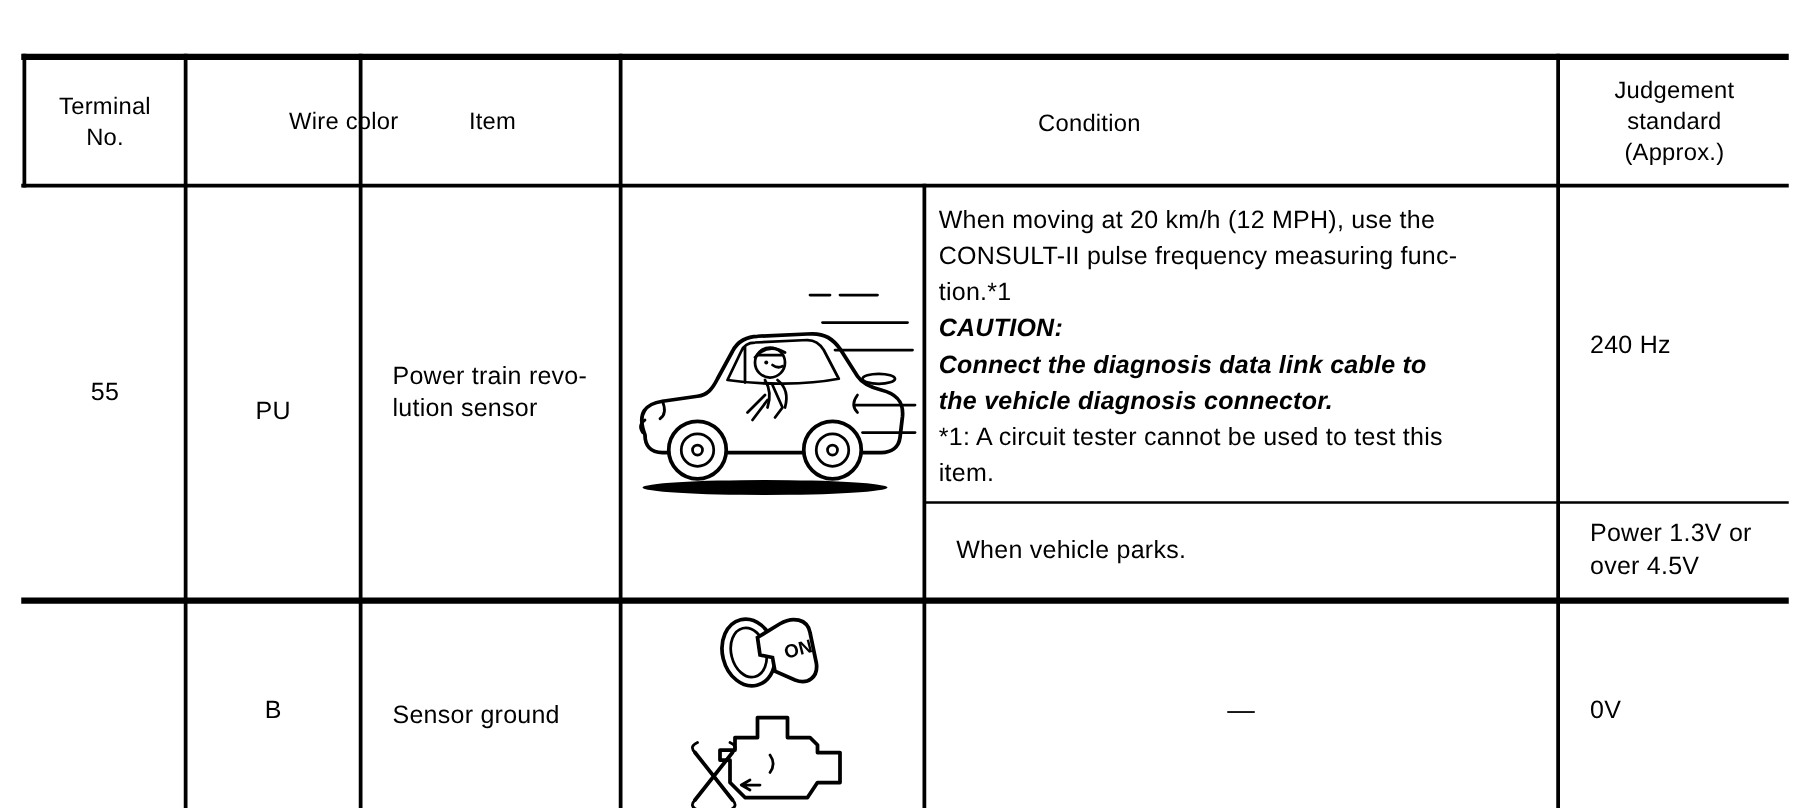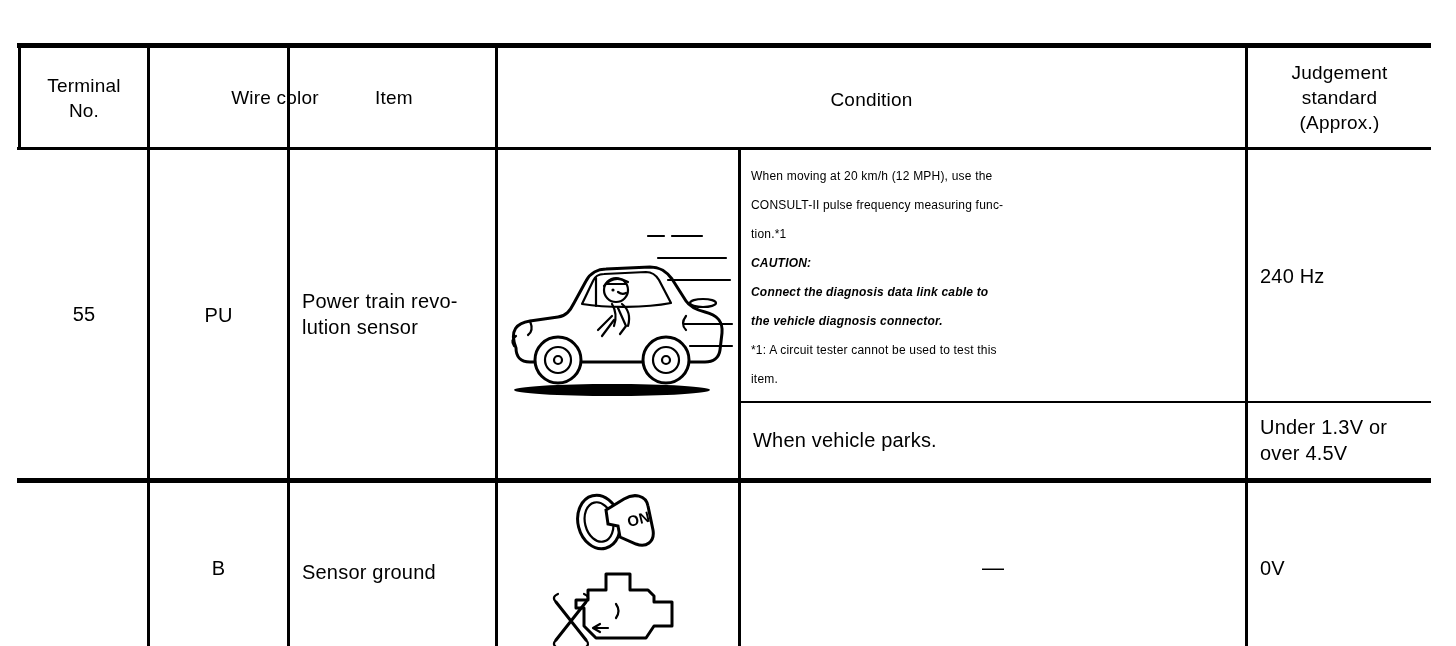--- a/index.html
+++ b/index.html
@@ -26,33 +26,33 @@
     display: flex;
     align-items: center;
     justify-content: center;
     font-size: 20px;
     letter-spacing: 0.2px;
     line-height: 26px;
     color: #000;
   }
   .cell.left {
     justify-content: flex-start;
-    padding-left: 12px;
+    padding-left: 24px;
     box-sizing: border-box;
   }
   .cell.top-left {
     justify-content: flex-start;
     align-items: flex-start;
     padding: 10px 6px 0 10px;
     box-sizing: border-box;
   }
   .pre { white-space: pre-line; }
   .center-text { text-align: center; }
   .hdr { font-size: 19px; line-height: 25px; }
-  .cond-block { line-height: 29px; font-size: 12px; }
+  .cond-block { line-height: 29px; font-size: 20px; }
   .cond-block .bold { font-weight: bold; font-style: italic; }
   .dash { font-size: 22px; }
   .illus { display: flex; flex-direction: column; align-items: center; justify-content: center; gap: 10px; }
   svg { display: block; }
   svg .s  { fill: none; stroke: #000; stroke-width: 3; stroke-linecap: round; stroke-linejoin: round; }
   svg .s2 { fill: none; stroke: #000; stroke-width: 2.2; stroke-linecap: round; stroke-linejoin: round; }
   svg .sw { fill: #fff; stroke: #000; stroke-width: 3; }
   svg .fb { fill: #000; stroke: none; }
   svg text { font-family: "Liberation Sans", sans-serif; }
 </style>
@@ -77,21 +77,21 @@
   <div class="cell hdr pre center-text" style="left:21px;top:13px;width:126px;height:99px;">Terminal
 No.</div>
   <div class="cell hdr" style="left:150px;top:13px;width:160px;height:99px;padding-left:45px;">Wire color</div>
   <div class="cell hdr" style="left:290px;top:13px;width:208px;height:99px;">Item</div>
   <div class="cell hdr" style="left:498px;top:13px;width:747px;height:102px;">Condition</div>
   <div class="cell hdr pre center-text" style="left:1248px;top:13px;width:183px;height:99px;">Judgement
 standard
 (Approx.)</div>
 
   <div class="cell" style="left:21px;top:115px;width:126px;height:328px;">55</div>
-  <div class="cell" style="left:150px;top:116px;width:137px;height:328px;">PU</div>
+  <div class="cell" style="left:150px;top:130px;width:137px;height:328px;">PU</div>
   <div class="cell left pre" style="left:290px;top:115px;width:205px;height:328px;">Power train revo-
 lution sensor</div>
 
   <div class="cell illus" style="left:498px;top:115px;width:240px;height:328px;">
     <svg width="236" height="180" viewBox="0 0 236 180" aria-hidden="true">
 
       <path class="s2" d="M148 12 h16 m8 0 h30"></path>
       <path class="s2" d="M158 34 h68"></path>
       <path class="s2" d="M168 56 h62"></path>
       <ellipse class="s2" cx="203" cy="79" rx="13" ry="4"></ellipse>
@@ -135,21 +135,21 @@
       <div class="bold">CAUTION:</div>
       <div class="pre bold">Connect the diagnosis data link cable to
 the vehicle diagnosis connector.</div>
       <div class="pre">*1: A circuit tester cannot be used to test this
 item.</div>
     </div>
   </div>
   <div class="cell left" style="left:1248px;top:117px;width:183px;height:247px;">240 Hz</div>
 
   <div class="cell left" style="left:741px;top:368px;width:504px;height:73px;">When vehicle parks.</div>
-  <div class="cell left pre" style="left:1248px;top:368px;width:183px;height:73px;">Under 1.3V or
+  <div class="cell left pre" style="left:1248px;top:368px;width:183px;height:73px;">Power 1.3V or
 over 4.5V</div>
 
   <div class="cell" style="left:150px;top:448px;width:137px;height:170px;">B</div>
   <div class="cell left" style="left:290px;top:452px;width:205px;height:170px;">Sensor ground</div>
 
   <div class="cell illus" style="left:498px;top:448px;width:240px;height:170px;gap:6px;">
     <svg width="92" height="74" viewBox="0 0 92 74" aria-hidden="true">
       <ellipse class="s" cx="27" cy="36" rx="21" ry="27" transform="rotate(-14 27 36)"></ellipse>
       <ellipse class="s2" cx="27" cy="36" rx="14" ry="20" transform="rotate(-14 27 36)"></ellipse>
       <path class="sw" d="M34 24 L52 13 C62 7 74 9 76 20 L81 44 C83 56 74 62 64 58 L48 51 L46 40 L36 38 Z"></path>

